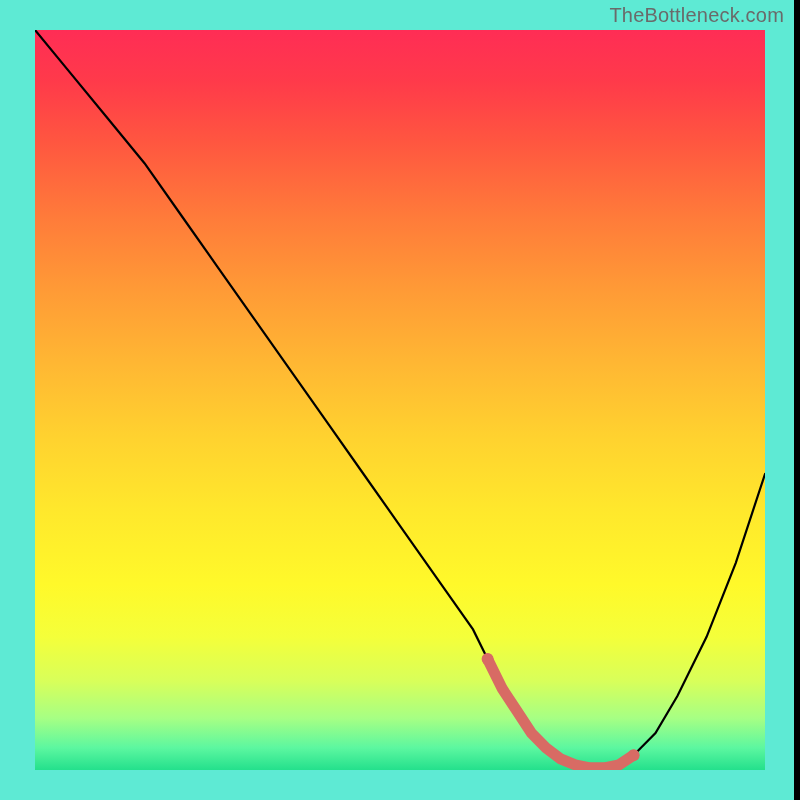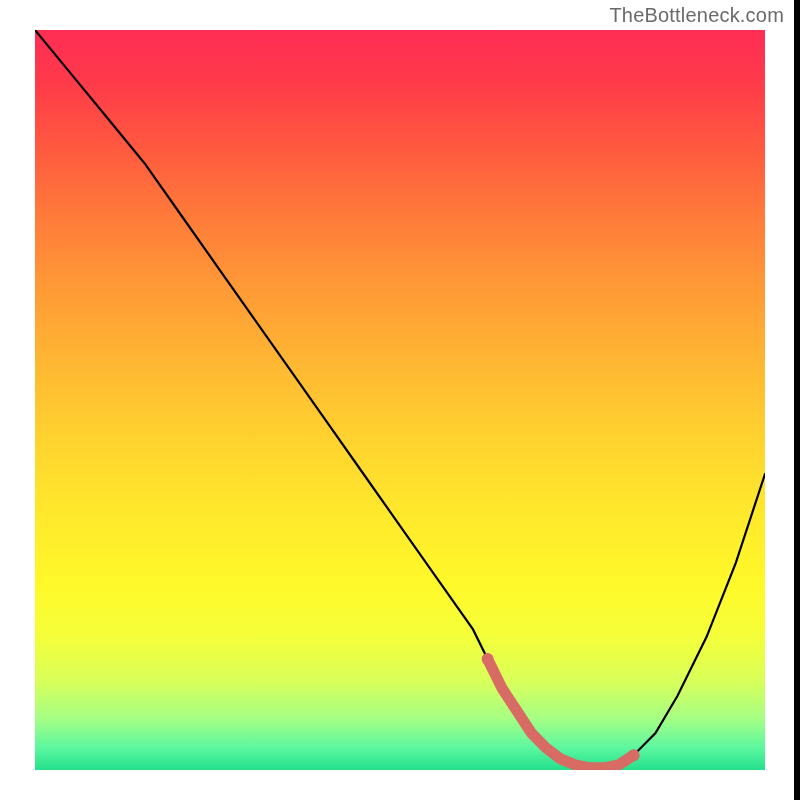--- a/index.html
+++ b/index.html
@@ -8,21 +8,21 @@
     width: 800px;
     height: 800px;
     background: #000;
     overflow: hidden;
     font-family: Arial, Helvetica, sans-serif;
   }
   .frame {
     position: relative;
     width: 794px;
     height: 800px;
-    background: #ffffff;
+    background: #5eead4;
   }
   .watermark {
     position: absolute;
     top: 4px;
     right: 10px;
     font-size: 20px;
     font-weight: 500;
     color: #6a6a6a;
     letter-spacing: 0.2px;
     z-index: 10;

